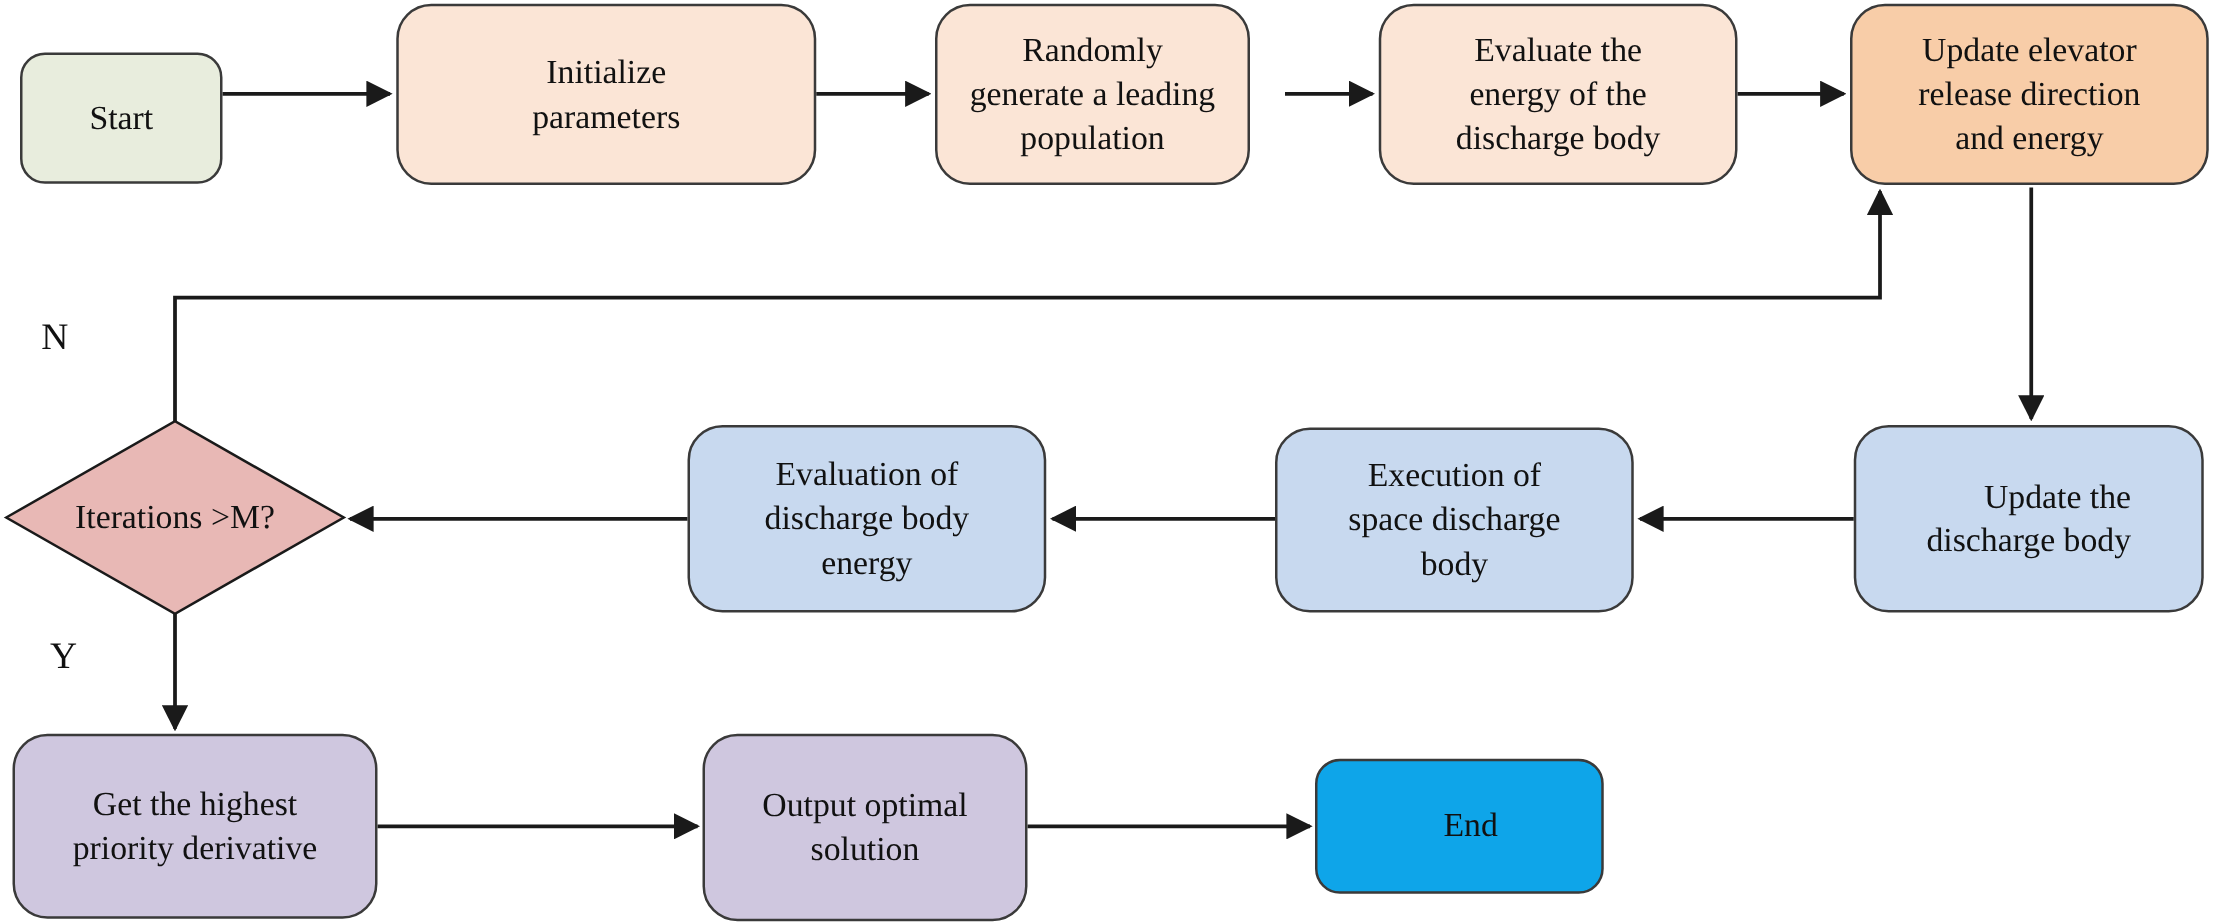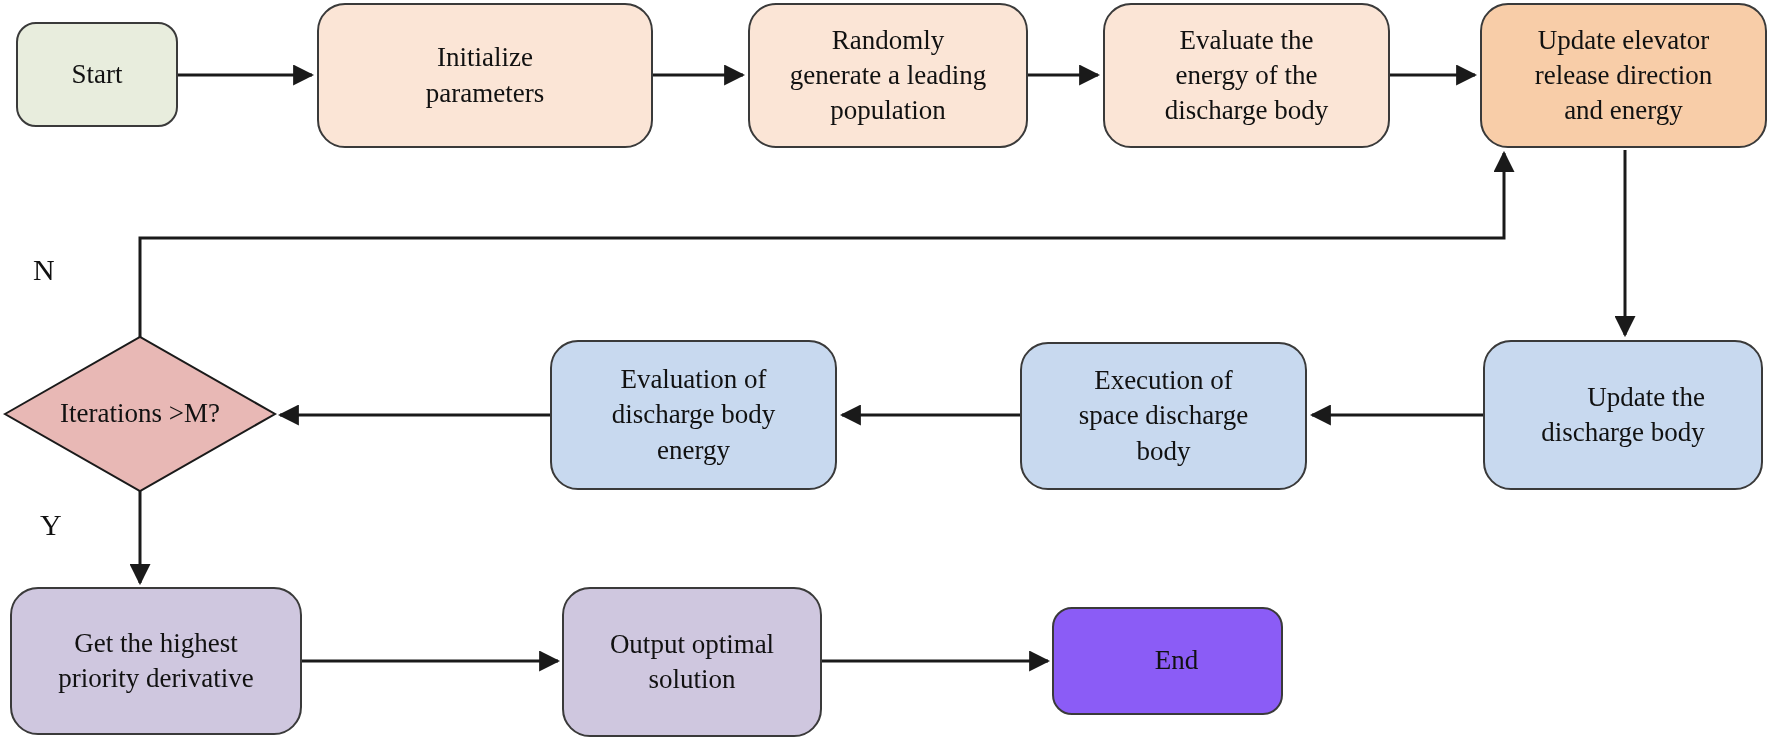--- a/index.html
+++ b/index.html
@@ -8,21 +8,21 @@
     font-family:"Liberation Serif","DejaVu Serif",serif;color:#111;overflow:hidden;
   }
   .node{
     position:absolute;display:flex;align-items:center;justify-content:center;
     text-align:center;white-space:pre-line;font-size:27px;line-height:1.3;
     border:2px solid #3a3a3a;border-radius:28px;box-sizing:border-box;padding:4px 10px;
   }
   
   .n-start{left:16px;top:22px;width:162px;height:105px;border-radius:20px;}
   .n-init{left:317px;top:3px;width:336px;height:145px;}
-  .n-random{left:748px;top:3px;width:280px;height:145px;}
+  .n-random{left:748px;top:3px;width:252px;height:145px;}
   .n-evaluate{left:1103px;top:3px;width:287px;height:145px;}
   .n-updelev{left:1480px;top:3px;width:287px;height:145px;}
   .n-upddis{left:1483px;top:340px;width:280px;height:150px;text-align:right;}
   .n-exec{left:1020px;top:342px;width:287px;height:148px;}
   .n-evalenergy{left:550px;top:340px;width:287px;height:150px;}
   .n-get{left:10px;top:587px;width:292px;height:148px;}
   .n-output{left:562px;top:587px;width:260px;height:150px;}
   .n-end{left:1052px;top:607px;width:231px;height:108px;border-radius:20px;}
   .decision-label{
     left:5px;top:337px;width:270px;height:154px;
@@ -57,21 +57,21 @@
     <path class="flow" d="M1625,150 L1625,335"></path>
     <path class="flow" d="M1483,415 L1312,415"></path>
     <path class="flow" d="M1020,415 L842,415"></path>
     <path class="flow" d="M550,415 L280,415"></path>
     <path class="flow" d="M140,337 L140,238 L1504,238 L1504,153"></path>
     <path class="flow" d="M140,491 L140,583"></path>
     <path class="flow" d="M302,661 L558,661"></path>
     <path class="flow" d="M822,661 L1048,661"></path>
   </svg>
 
-  <div class="node n-start" style="background-color: rgb(232, 237, 221);">Start</div>
+  <div class="node n-start" style="background-color: rgb(232, 237, 221); margin-top: 20px;">Start</div>
 
   <div class="node n-init" style="background-color: rgb(251, 229, 214);">Initialize
 parameters</div>
 
   <div class="node n-random" style="background-color: rgb(251, 229, 214);">Randomly
 generate a leading
 population</div>
 
   <div class="node n-evaluate" style="background-color: rgb(251, 229, 214);">Evaluate the
 energy of the
@@ -97,15 +97,15 @@
   <div class="branch branch-n">N</div>
 
   <div class="branch branch-y">Y</div>
 
   <div class="node n-get" style="background-color: rgb(207, 199, 223);">Get the highest
 priority derivative</div>
 
   <div class="node n-output" style="background-color: rgb(207, 199, 223);">Output optimal
 solution</div>
 
-  <div class="node n-end" style="background-color: #8b5cf6; padding-left: 28px;">End</div>
+  <div class="node n-end" style="background-color: #0ea5e9; padding-left: 28px;">End</div>
 
 </div>
 
 </body></html>

